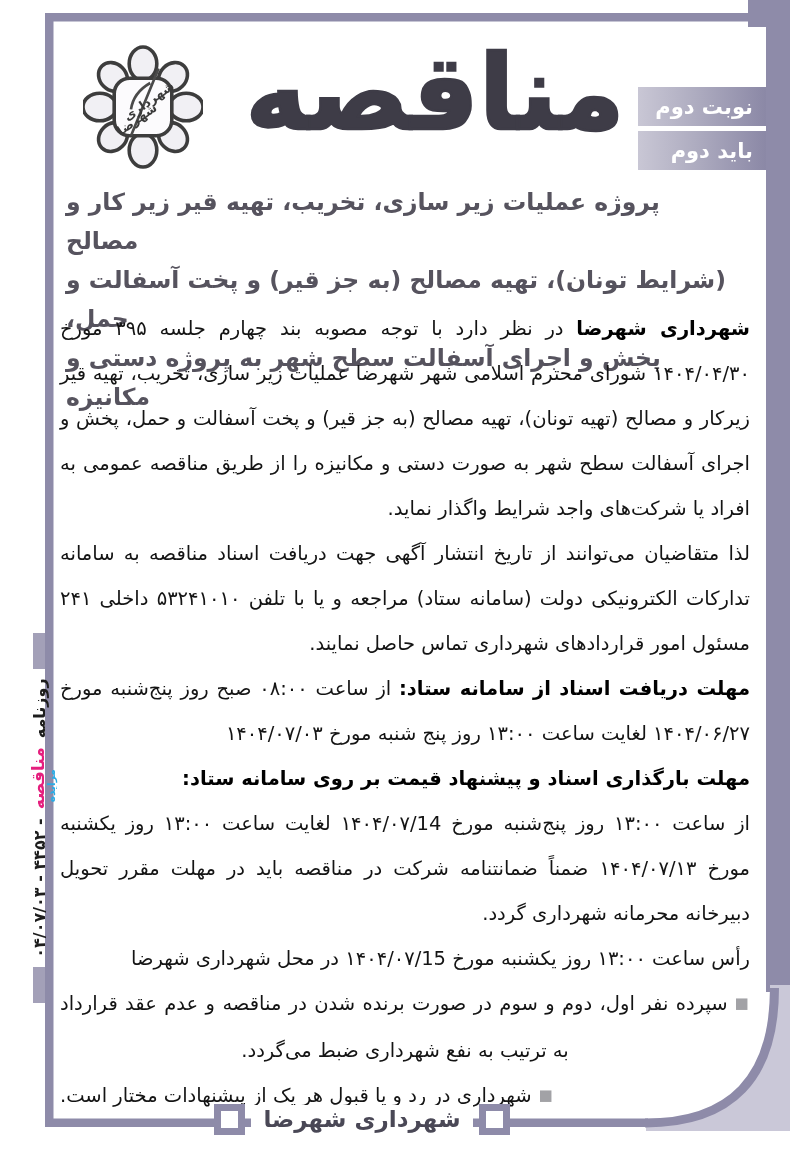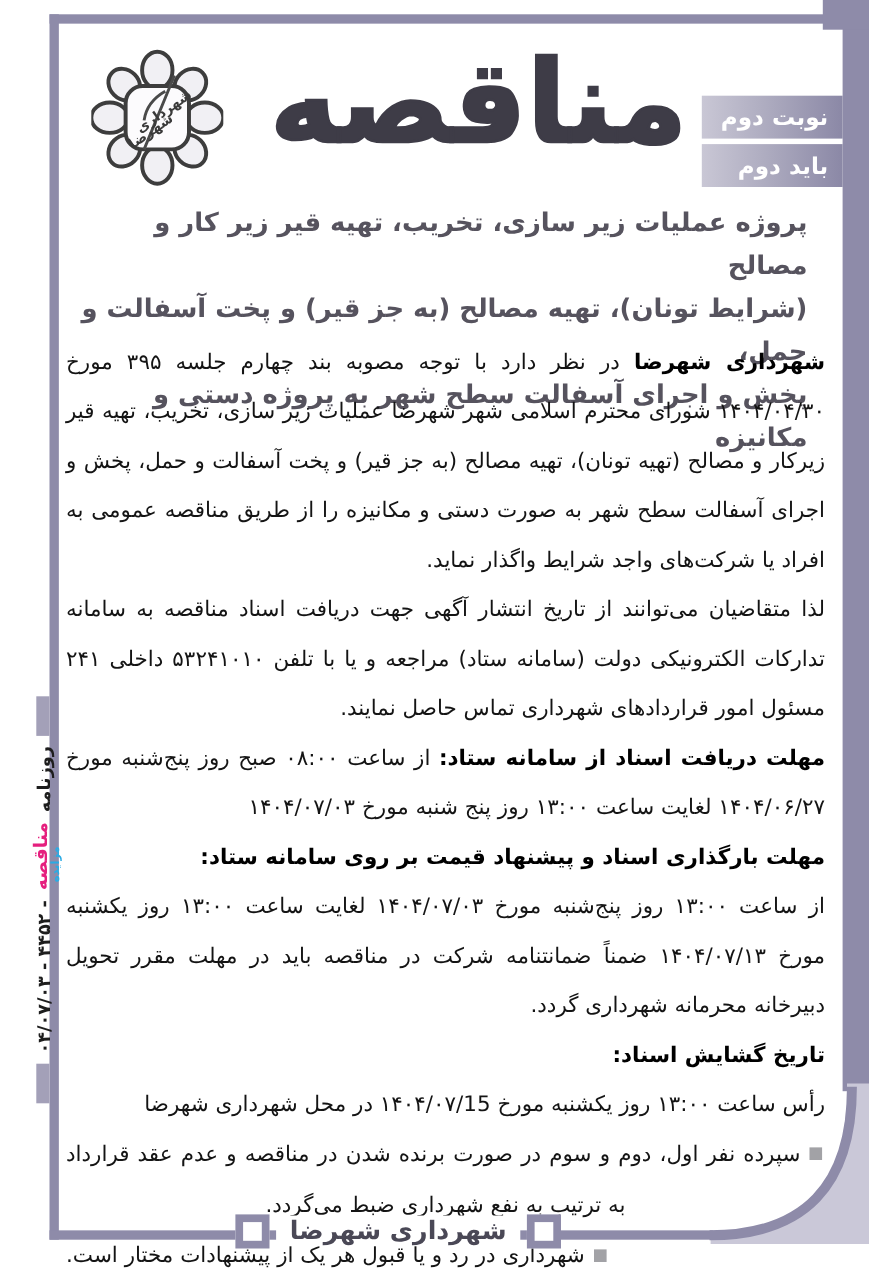--- a/index.html
+++ b/index.html
@@ -13,21 +13,21 @@
   .big-title{position:absolute;left:210px;top:18px;width:450px;height:150px;z-index:1;
              font-size:104px;font-weight:bold;color:#3e3c47;text-align:center;line-height:150px;
              -webkit-text-stroke:2.5px #3e3c47;}
   
   .badges{position:absolute;right:37px;top:87px;width:128px;z-index:1;padding-left:17px;}
   .badge{height:39px;margin-bottom:5px;display:flex;align-items:center;direction:rtl;
          padding-right:13px;box-sizing:border-box;color:#ffffff;font-size:21px;font-weight:600;
          background:linear-gradient(270deg,#8b88a6 0%,#aeacc0 55%,#c9c7d5 100%);}
   
   .subject{position:absolute;left:66px;top:183px;width:668px;z-index:1;direction:rtl;
-           text-align:right;font-weight:bold;font-size:23.5px;line-height:39px;color:#56535e;}
+           text-align:left;font-weight:bold;font-size:23.5px;line-height:39px;color:#56535e;}
   
   .bodytext{position:absolute;left:60px;top:306px;width:690px;z-index:1;direction:rtl;
             font-size:19.5px;line-height:45px;color:#141414;text-align:justify;}
   .bodytext p{margin:0;}
   .bodytext b{font-weight:bold;color:#000;}
   .bsq{color:#a2a2a6;font-size:15px;margin-left:7px;position:relative;top:-2px;}
   .center-last{text-align-last:center;}
   .centered{text-align:left;}
   
   .footer{position:absolute;left:178px;top:1100px;width:368px;height:38px;z-index:2;
@@ -92,22 +92,21 @@
     <div>پروژه عملیات زیر سازی، تخریب، تهیه قیر زیر کار و مصالح</div>
     <div>(شرایط تونان)، تهیه مصالح (به جز قیر) و پخت آسفالت و حمل،</div>
     <div>پخش و اجرای آسفالت سطح شهر به پروژه دستی و مکانیزه</div>
   </div>
 
   <div class="bodytext">
     <p><b>شهرداری شهرضا</b><span> در نظر دارد با توجه مصوبه بند چهارم جلسه ۳۹۵ مورخ ۱۴۰۴/۰۴/۳۰ شورای محترم اسلامی شهر شهرضا عملیات زیر سازی، تخریب، تهیه قیر زیرکار و مصالح (تهیه تونان)، تهیه مصالح (به جز قیر) و پخت آسفالت و حمل، پخش و اجرای آسفالت سطح شهر به صورت دستی و مکانیزه را از طریق مناقصه عمومی به افراد یا شرکت‌های واجد شرایط واگذار نماید.</span></p>
     <p>لذا متقاضیان می‌توانند از تاریخ انتشار آگهی جهت دریافت اسناد مناقصه به سامانه تدارکات الکترونیکی دولت (سامانه ستاد) مراجعه و یا با تلفن ۵۳۲۴۱۰۱۰ داخلی ۲۴۱ مسئول امور قراردادهای شهرداری تماس حاصل نمایند.</p>
     <p><b>مهلت دریافت اسناد از سامانه ستاد:</b><span> از ساعت ۰۸:۰۰ صبح روز پنج‌شنبه مورخ ۱۴۰۴/۰۶/۲۷ لغایت ساعت ۱۳:۰۰ روز پنج شنبه مورخ ۱۴۰۴/۰۷/۰۳</span></p>
     <p><b>مهلت بارگذاری اسناد و پیشنهاد قیمت بر روی سامانه ستاد:</b></p>
-    <p>از ساعت ۱۳:۰۰ روز پنج‌شنبه مورخ ۱۴۰۴/۰۷/۰۳ لغایت ساعت ۱۳:۰۰ روز یکشنبه مورخ ۱۴۰۴/۰۷/۱۳ ضمناً ضمانتنامه شرکت در مناقصه باید در مهلت مقرر تحویل دبیرخانه محرمانه شهرداری گردد.</p>
-    <p><b>تاریخ گشایش اسناد:</b></p>
+    <p>از ساعت ۱۳:۰۰ روز پنج‌شنبه مورخ ۱۴۰۴/۰۷/14 لغایت ساعت ۱۳:۰۰ روز یکشنبه مورخ ۱۴۰۴/۰۷/۱۳ ضمناً ضمانتنامه شرکت در مناقصه باید در مهلت مقرر تحویل دبیرخانه محرمانه شهرداری گردد.</p>
     <p>رأس ساعت ۱۳:۰۰ روز یکشنبه مورخ ۱۴۰۴/۰۷/15 در محل شهرداری شهرضا</p>
     <p class="center-last"><span class="bsq">■</span><span>سپرده نفر اول، دوم و سوم در صورت برنده شدن در مناقصه و عدم عقد قرارداد به ترتیب به نفع شهرداری ضبط می‌گردد.</span></p>
     <p class="centered"><span class="bsq">■</span><span>شهرداری در رد و یا قبول هر یک از پیشنهادات مختار است.</span></p>
   </div>
 
   <div class="footer">
     <span class="fsq"></span>
     <span class="ftext">شهرداری شهرضا</span>
     <span class="fsq"></span>
   </div>

